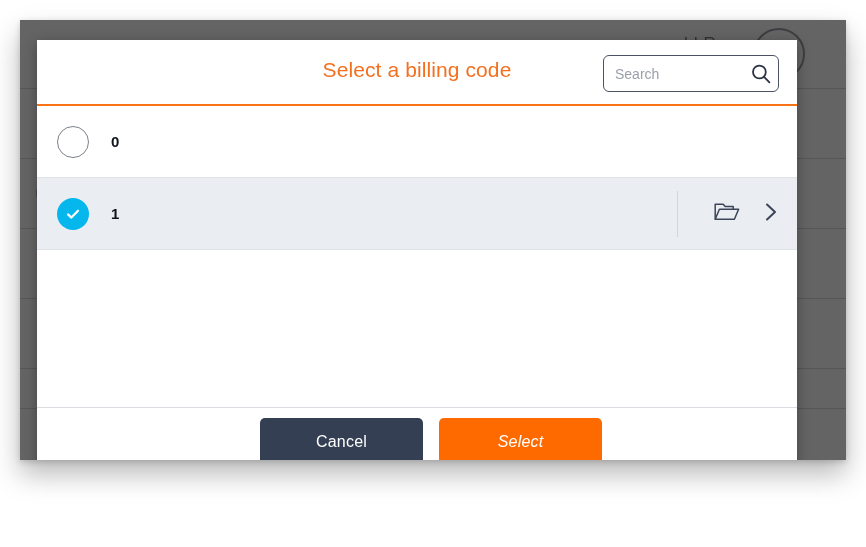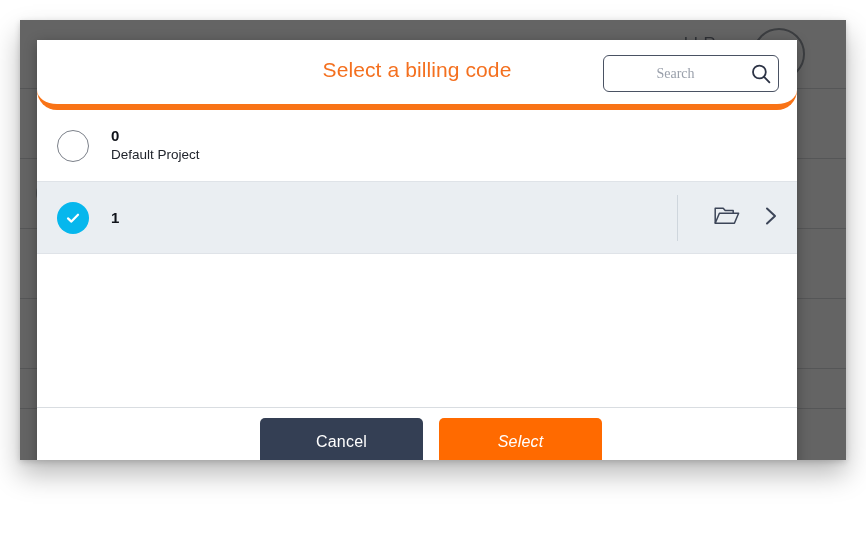--- a/index.html
+++ b/index.html
@@ -126,23 +126,22 @@
     display: flex;
     flex-direction: column;
     overflow: hidden;
   }
 
   
   #modal-header {
     position: relative;
     height: 64px;
     flex: 0 0 64px;
-    border-bottom: 6px solid #f97316;
-    background: #fff;
-    border-radius: 20px;
+    border-bottom: 2px solid #f97316;
+    background: #fff;
   }
   #modal-title {
     position: absolute;
     left: 0; right: 0;
     top: 18px;
     text-align: center;
     font-size: 21px;
     color: #f4701f;
     font-weight: 400;
     letter-spacing: 0.1px;
@@ -157,28 +156,27 @@
     border-radius: 6px;
     background: #fff;
     box-sizing: border-box;
     display: flex;
     align-items: center;
   }
   #search-input {
     border: none;
     outline: none;
     background: transparent;
-    font-family: Liberation Serif, serif;
+    font-family: Liberation Sans, sans-serif;
     font-size: 14px;
     color: #333;
     padding: 0 8px 0 11px;
     flex: 1;
     min-width: 0;
     height: 100%;
-    text-align: center;
   }
   #search-input::placeholder { color: #9aa0ab; }
   #search-icon {
     width: 34px;
     height: 100%;
     display: flex;
     align-items: center;
     justify-content: center;
     flex: 0 0 34px;
     color: #2c3345;
@@ -327,21 +325,20 @@
     </div>
 
     <div id="modal-body">
 
       <div class="list-item">
         <div class="radio-cell">
           <span class="radio-empty"></span>
         </div>
         <div class="text-cell">
           <div class="item-code">0</div>
-          <div class="item-desc">Default Project</div>
         </div>
         <div class="action-cell empty"></div>
       </div>
 
       <div class="list-item selected">
         <div class="radio-cell">
           <span class="radio-checked">
             <svg width="20" height="20" viewBox="0 0 20 20" fill="none" aria-hidden="true">
               <path d="M5 10.4 L8.4 13.6 L15 6.7" stroke="#ffffff" stroke-width="2.2" stroke-linecap="round" stroke-linejoin="round"></path>
             </svg>

